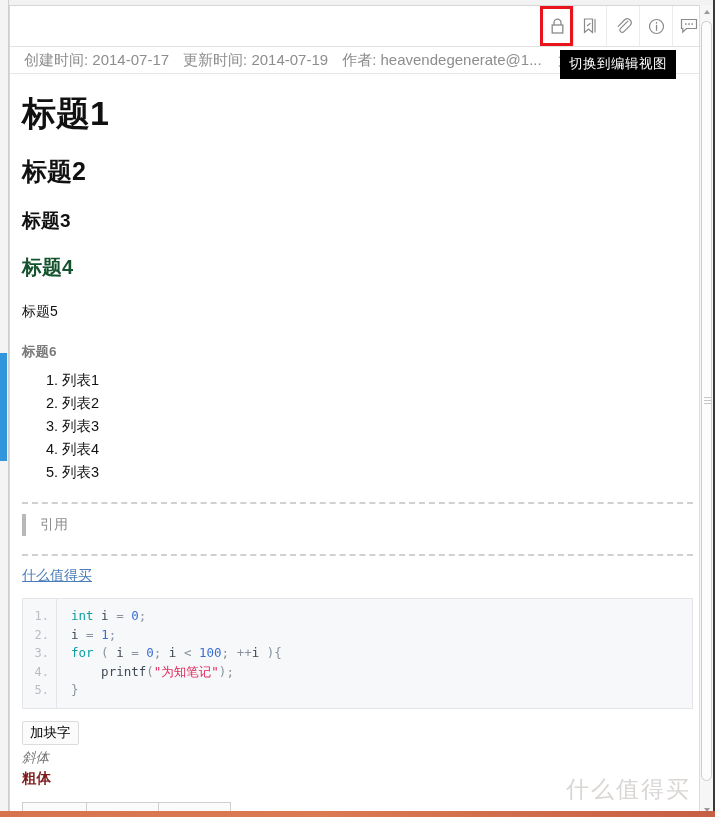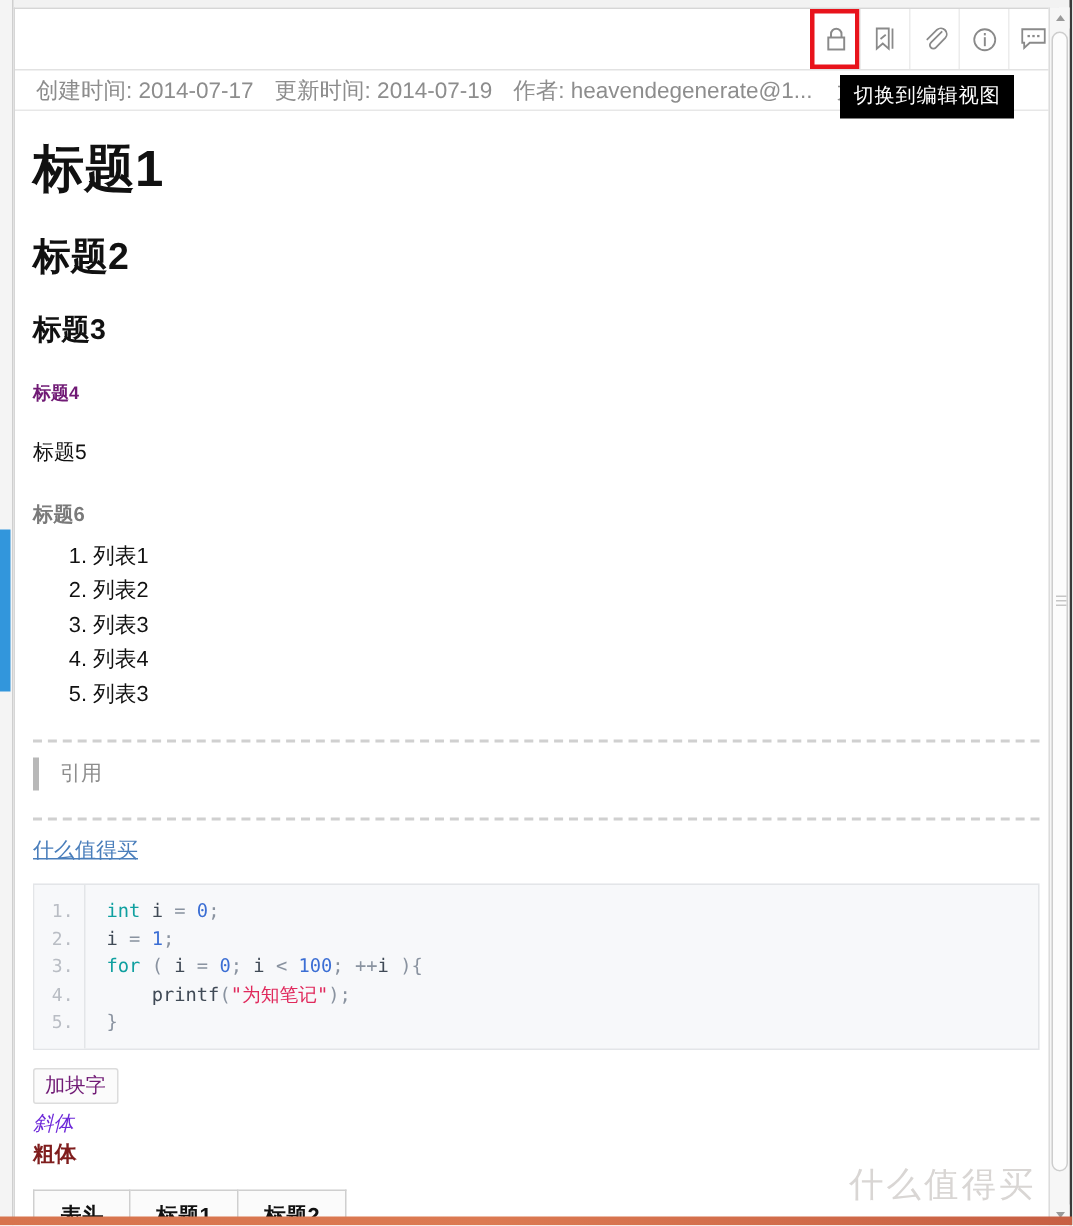--- a/index.html
+++ b/index.html
@@ -36,21 +36,21 @@
   .metarow .m2{padding-left:14px;}
   .metarow .m3{padding-left:14px;}
   .metarow .m4{padding-left:16px;}
 
   
   .content{position:relative;padding:0 12px 0 12px;height:739px;box-sizing:border-box;background:#fff;}
 
   h1.md{font-size:34px;font-weight:bold;margin:20px 0 0 0;color:#111;line-height:1.15;letter-spacing:0px;}
   h2.md{font-size:25px;font-weight:bold;margin:24px 0 0 0;color:#111;line-height:1.15;}
   h3.md{font-size:19px;font-weight:bold;margin:24px 0 0 0;color:#111;line-height:1.15;}
-  h4.md{font-size:12px;font-weight:bold;margin:24px 0 0 0;color:#701a75;line-height:1.15;}
+  h4.md{font-size:20px;font-weight:bold;margin:24px 0 0 0;color:#14532d;line-height:1.15;}
   h5.md{font-size:14px;font-weight:normal;margin:24px 0 0 0;color:#111;line-height:1.15;}
   h6.md{font-size:13.5px;font-weight:bold;margin:25px 0 0 0;color:#7a7a7a;line-height:1.15;}
 
   ol.md{margin:10px 0 0 0;padding-left:40px;}
   ol.md li{font-size:14.5px;color:#111;line-height:23px;}
 
   hr.md{border:none;border-top:2px dashed #d0d0d0;margin:18px 0 0 0;height:0;}
   blockquote.md{margin:10px 0 0 0;padding:2px 0 2px 14px;border-left:4px solid #b8b8b8;}
   blockquote.md p{margin:0;font-size:14px;color:#8d8d8d;}
 
@@ -60,22 +60,22 @@
   .codeblock{margin:13px 0 0 0;background:#f7f8fa;border:1px solid #e3e5e8;display:flex;font-family:"DejaVu Sans Mono","Liberation Mono",monospace;}
   .gutter{width:34px;padding:8px 0 8px 0;text-align:right;box-sizing:border-box;border-right:1px solid #e3e5e8;background:#f7f8fa;}
   .gutter div{font-size:12px;line-height:18.5px;color:#b9bdc4;padding-right:7px;}
   .codelines{padding:8px 0 8px 14px;}
   .codelines div{font-size:12.5px;line-height:18.5px;color:#404a56;white-space:pre;}
   .kw{color:#10a0a0;}
   .num{color:#3b6ed4;}
   .str{color:#e0295c;}
   .pnc{color:#8a93a0;}
 
-  .inlinecode{display:inline-block;margin-top:12px;font-size:13.5px;color:#701a75;background:#fbfbfb;border:1px solid #dcdcdc;border-radius:2px;padding:2px 7px;}
-  p.ital{margin:4px 0 0 0;font-size:13.5px;font-style:italic;color:#6d28d9;}
+  .inlinecode{display:inline-block;margin-top:12px;font-size:13.5px;color:#000000;background:#fbfbfb;border:1px solid #dcdcdc;border-radius:2px;padding:2px 7px;}
+  p.ital{margin:4px 0 0 0;font-size:13.5px;font-style:italic;color:#737373;}
   p.bold{margin:2px 0 0 0;font-size:14.5px;font-weight:bold;color:#7f1d1d;}
 
   table.md{margin-top:14px;border-collapse:collapse;}
   table.md th{border:1px solid #cfcfcf;background:#fbfbfb;font-size:14.5px;font-weight:bold;color:#111;padding:7px 17px;}
 
   
   .blue-marker{position:absolute;left:0;top:353px;width:7px;height:108px;background:#3296dc;}
 
   
   .tooltip{position:absolute;left:560px;top:50px;background:#000;color:#fff;font-size:13.5px;padding:5px 9px 6px 9px;white-space:nowrap;letter-spacing:.5px;z-index:40;}

